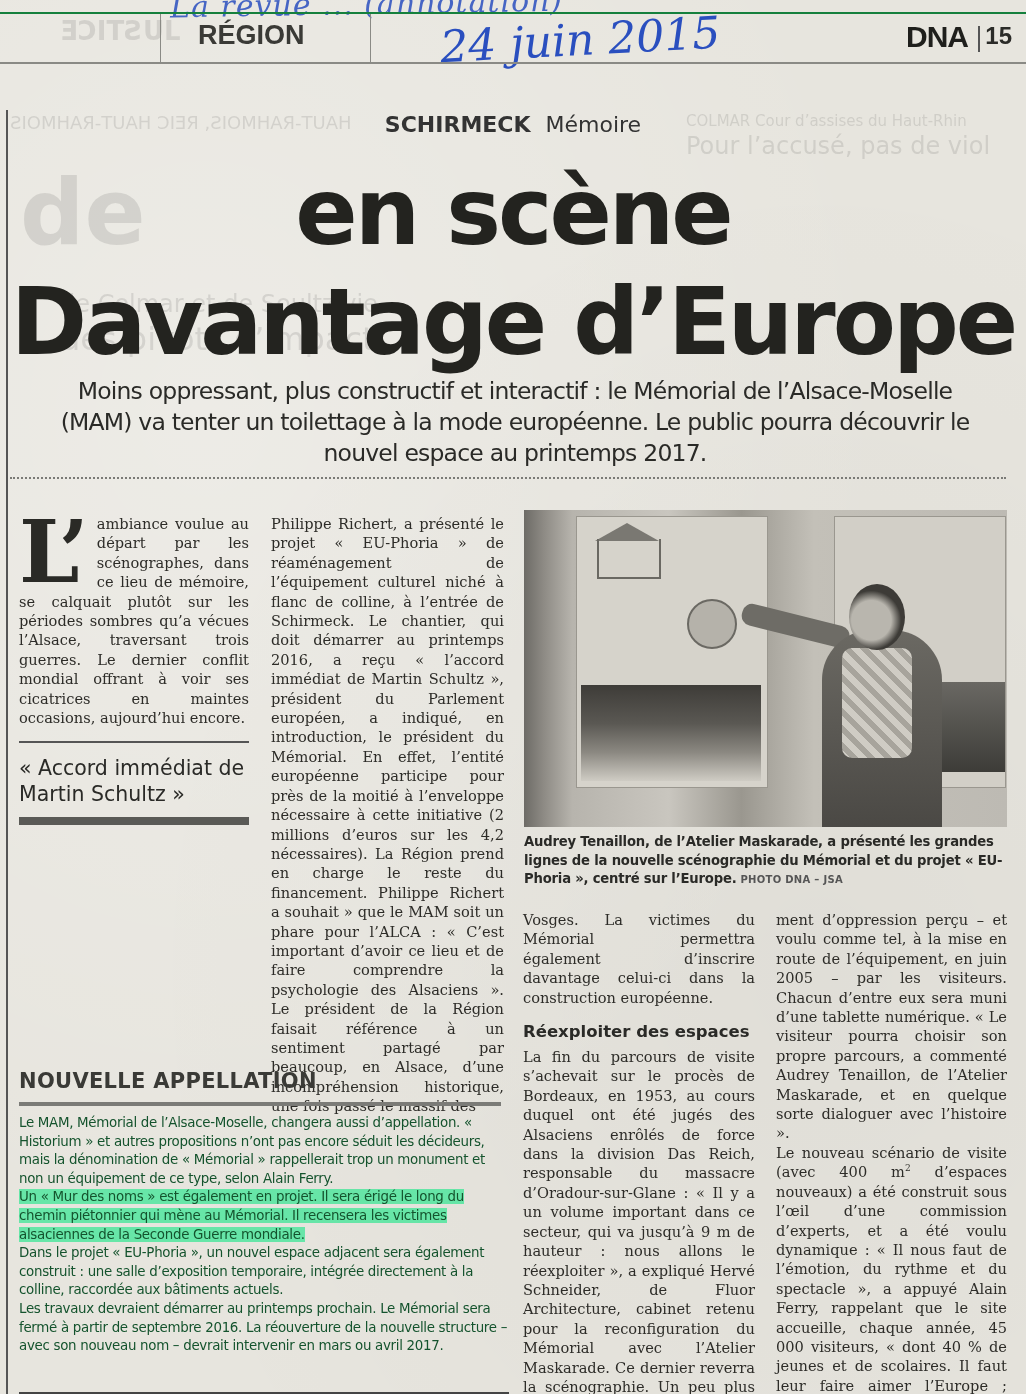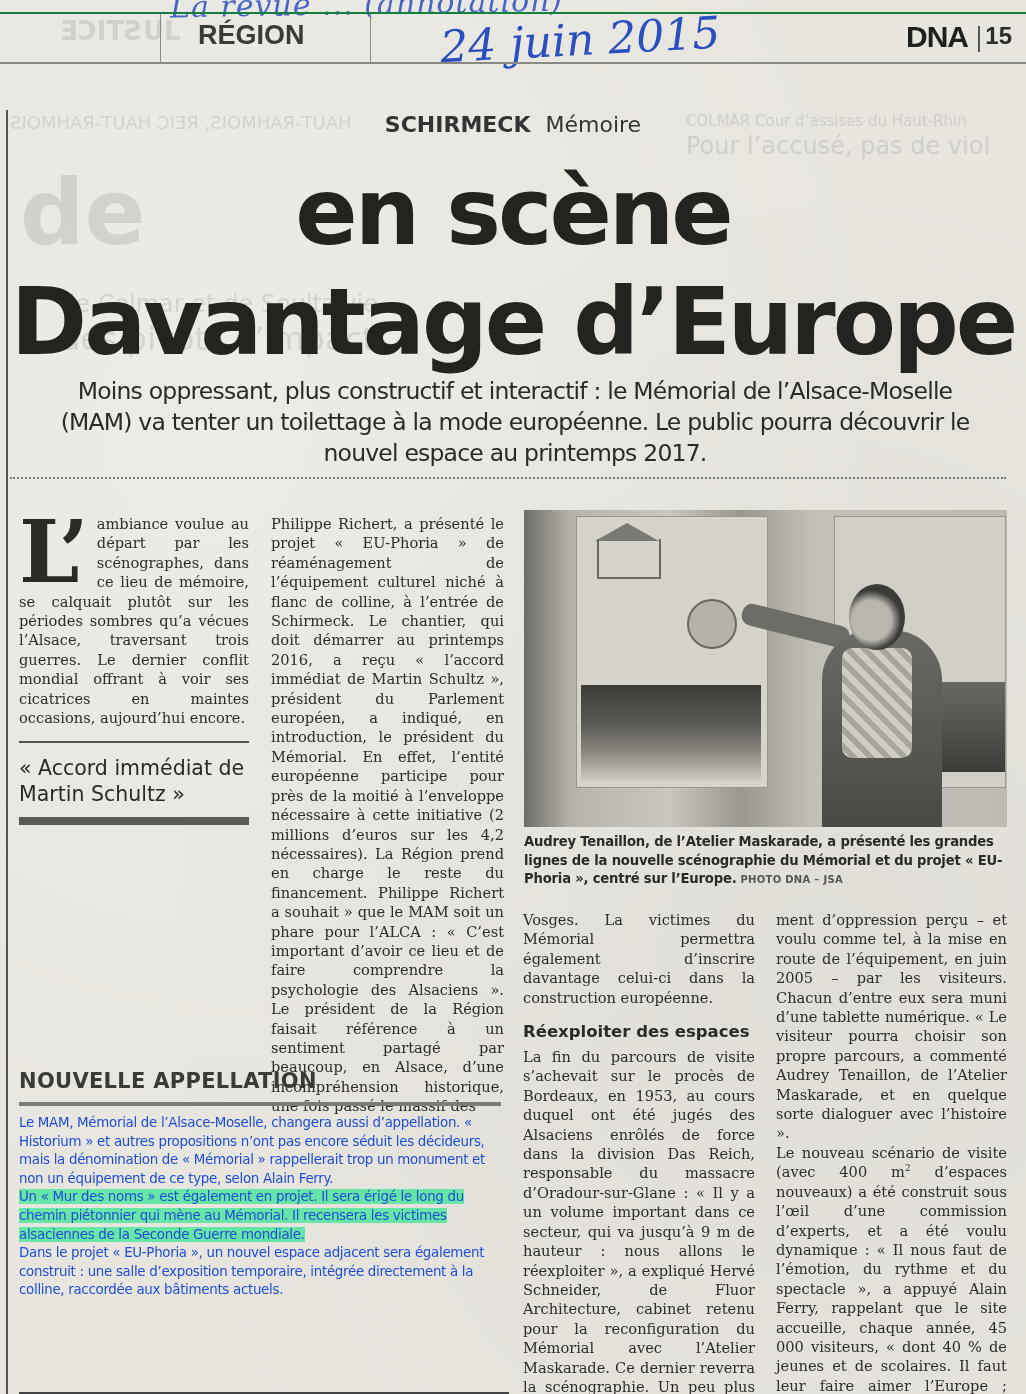--- a/index.html
+++ b/index.html
@@ -84,21 +84,21 @@
   }
 
   
   .box-title {
     position:absolute; left:19px; top:1069px;
     font-family:"DejaVu Sans", sans-serif; font-weight:bold; font-size:21px; color:#3a3a36; letter-spacing:0.3px;
   }
   .box-rule { position:absolute; left:19px; width:482px; top:1102px; height:4px; background:#7b7b77; }
   .box-text {
     position:absolute; left:19px; width:490px; top:1114px;
-    font-family:"DejaVu Sans", sans-serif; font-size:13.4px; line-height:18.6px; color:#1d4ed8;
+    font-family:"DejaVu Sans", sans-serif; font-size:13.4px; line-height:18.6px; color:#14532d;
     letter-spacing:-0.3px;
   }
   .box-text p { margin:0; }
   .hl { background:rgba(60,230,150,0.75); box-decoration-break:clone; -webkit-box-decoration-break:clone; }
   .box-bottom-rule { position:absolute; left:19px; width:490px; top:1392px; height:2px; background:#444; }
 
   
   .photo {
     position:absolute; left:524px; top:510px; width:483px; height:317px; overflow:hidden;
     background:linear-gradient(90deg,#6d6b66 0%,#8d8a84 4%,#b7b4ad 10%,#c9c6bf 30%,#9a978f 45%,#c3c0b8 60%,#bdbab3 100%);
@@ -209,14 +209,15 @@
   <p><span>Le nouveau scénario de visite (avec 400 m</span><sup>2</sup><span> d’espaces nouveaux) a été construit sous l’œil d’une commission d’experts, et a été voulu dynamique : « Il nous faut de l’émotion, du rythme et du spectacle », a appuyé Alain Ferry, rappelant que le site accueille, chaque année, 45 000 visiteurs, « dont 40 % de jeunes et de scolaires. Il faut leur faire aimer l’Europe ; surtout à eux ! »</span></p>
 
 </div>
 
 <div class="box-title">NOUVELLE APPELLATION</div>
 <div class="box-rule"></div>
 <div class="box-text">
   <p>Le MAM, Mémorial de l’Alsace-Moselle, changera aussi d’appellation. « Historium » et autres propositions n’ont pas encore séduit les décideurs, mais la dénomination de « Mémorial » rappellerait trop un monument et non un équipement de ce type, selon Alain Ferry.</p>
   <p><span class="hl">Un « Mur des noms » est également en projet. Il sera érigé le long du chemin piétonnier qui mène au Mémorial. Il recensera les victimes alsaciennes de la Seconde Guerre mondiale.</span></p>
   <p>Dans le projet « EU-Phoria », un nouvel espace adjacent sera également construit : une salle d’exposition temporaire, intégrée directement à la colline, raccordée aux bâtiments actuels.</p>
+  <p>Les travaux devraient démarrer au printemps prochain. Le Mémorial sera fermé à partir de septembre 2016. La réouverture de la nouvelle structure – avec son nouveau nom – devrait intervenir en mars ou avril 2017.</p>
 </div>
 <div class="box-bottom-rule"></div>
 
 </body></html>

